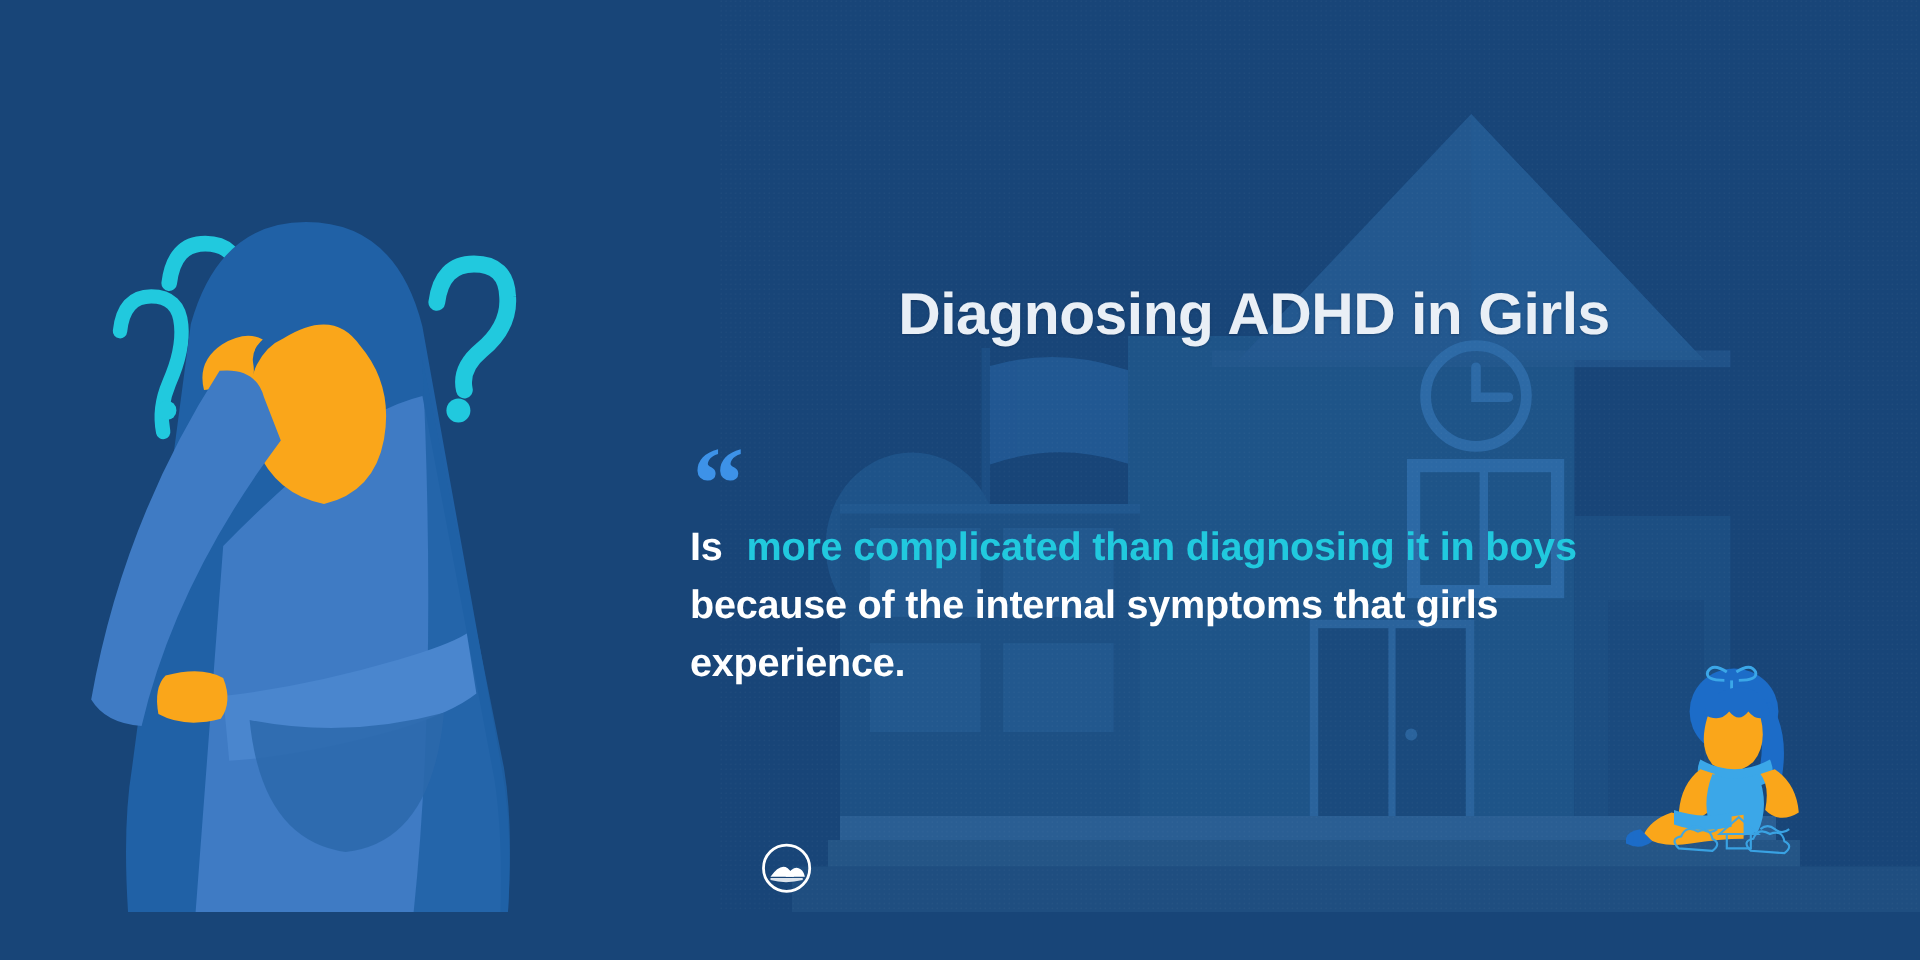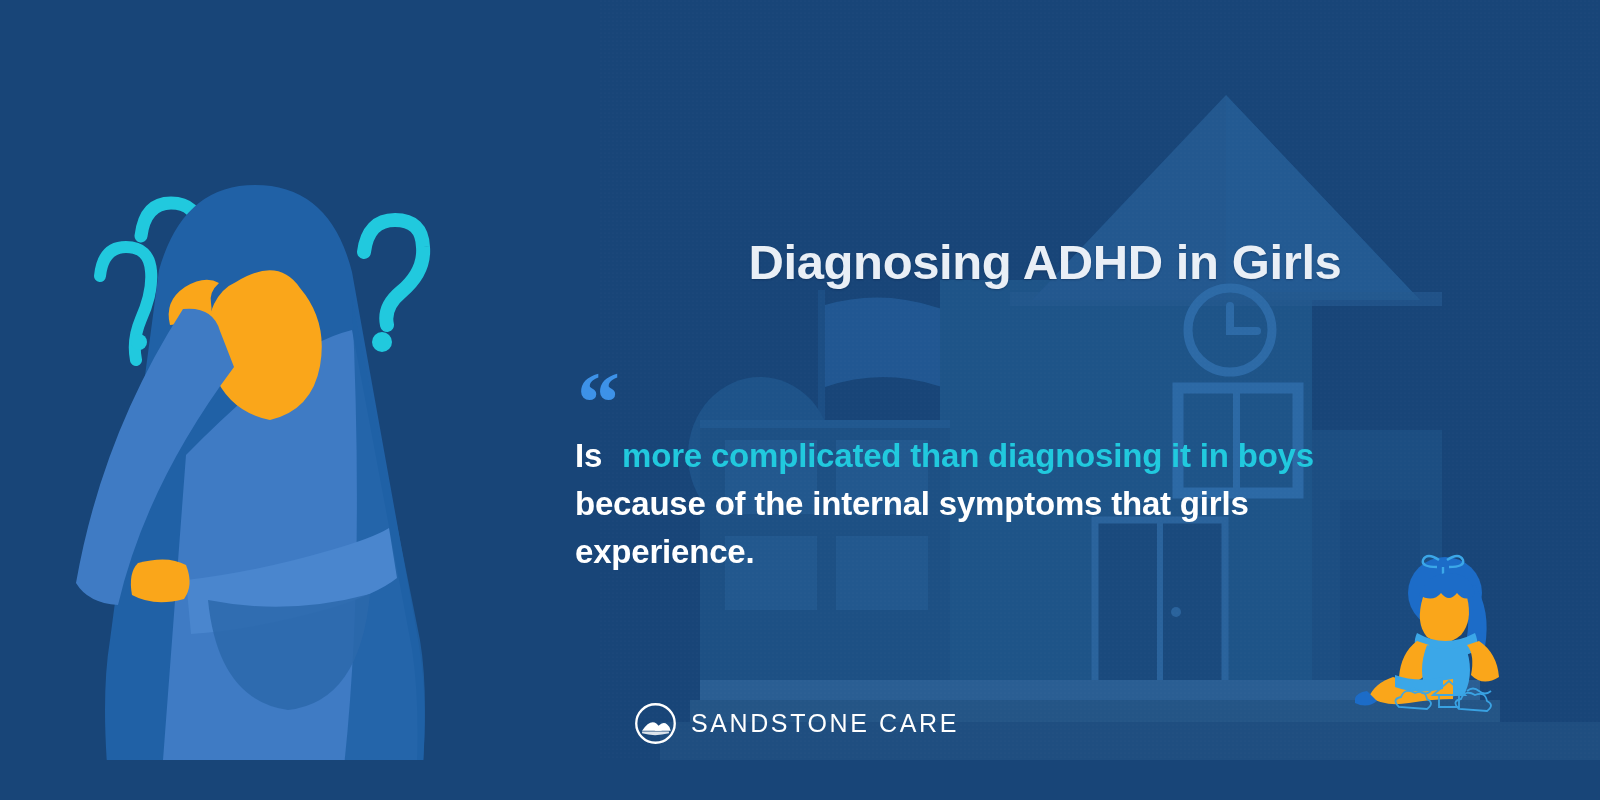--- a/index.html
+++ b/index.html
@@ -217,16 +217,15 @@
     <p class="quote-body"><span>Is </span><span class="hl">more complicated than diagnosing it in boys</span><span> because of the internal symptoms that girls experience.</span></p>
   </div>
 
   <div class="logo">
     <svg class="logo-mark" viewBox="0 0 48 48" aria-hidden="true">
       <circle cx="24" cy="24" r="21.5" fill="none" stroke="#FFFFFF" stroke-width="2.6"></circle>
       <path d="M9 32 q9 -13 16 -8 q4 3 6 8 z" fill="#FFFFFF"></path>
       <path d="M23 32 q8 -12 14 -7 q3 2 4 7 z" fill="#FFFFFF"></path>
       <path d="M9 33 l30 0 l0 2 q-16 4 -30 0 z" fill="#FFFFFF" opacity="0.85"></path>
     </svg>
-    <span class="logo-text">SANDSTONE CARE</span>
   </div>
 
 </div>
 
 </body></html>

